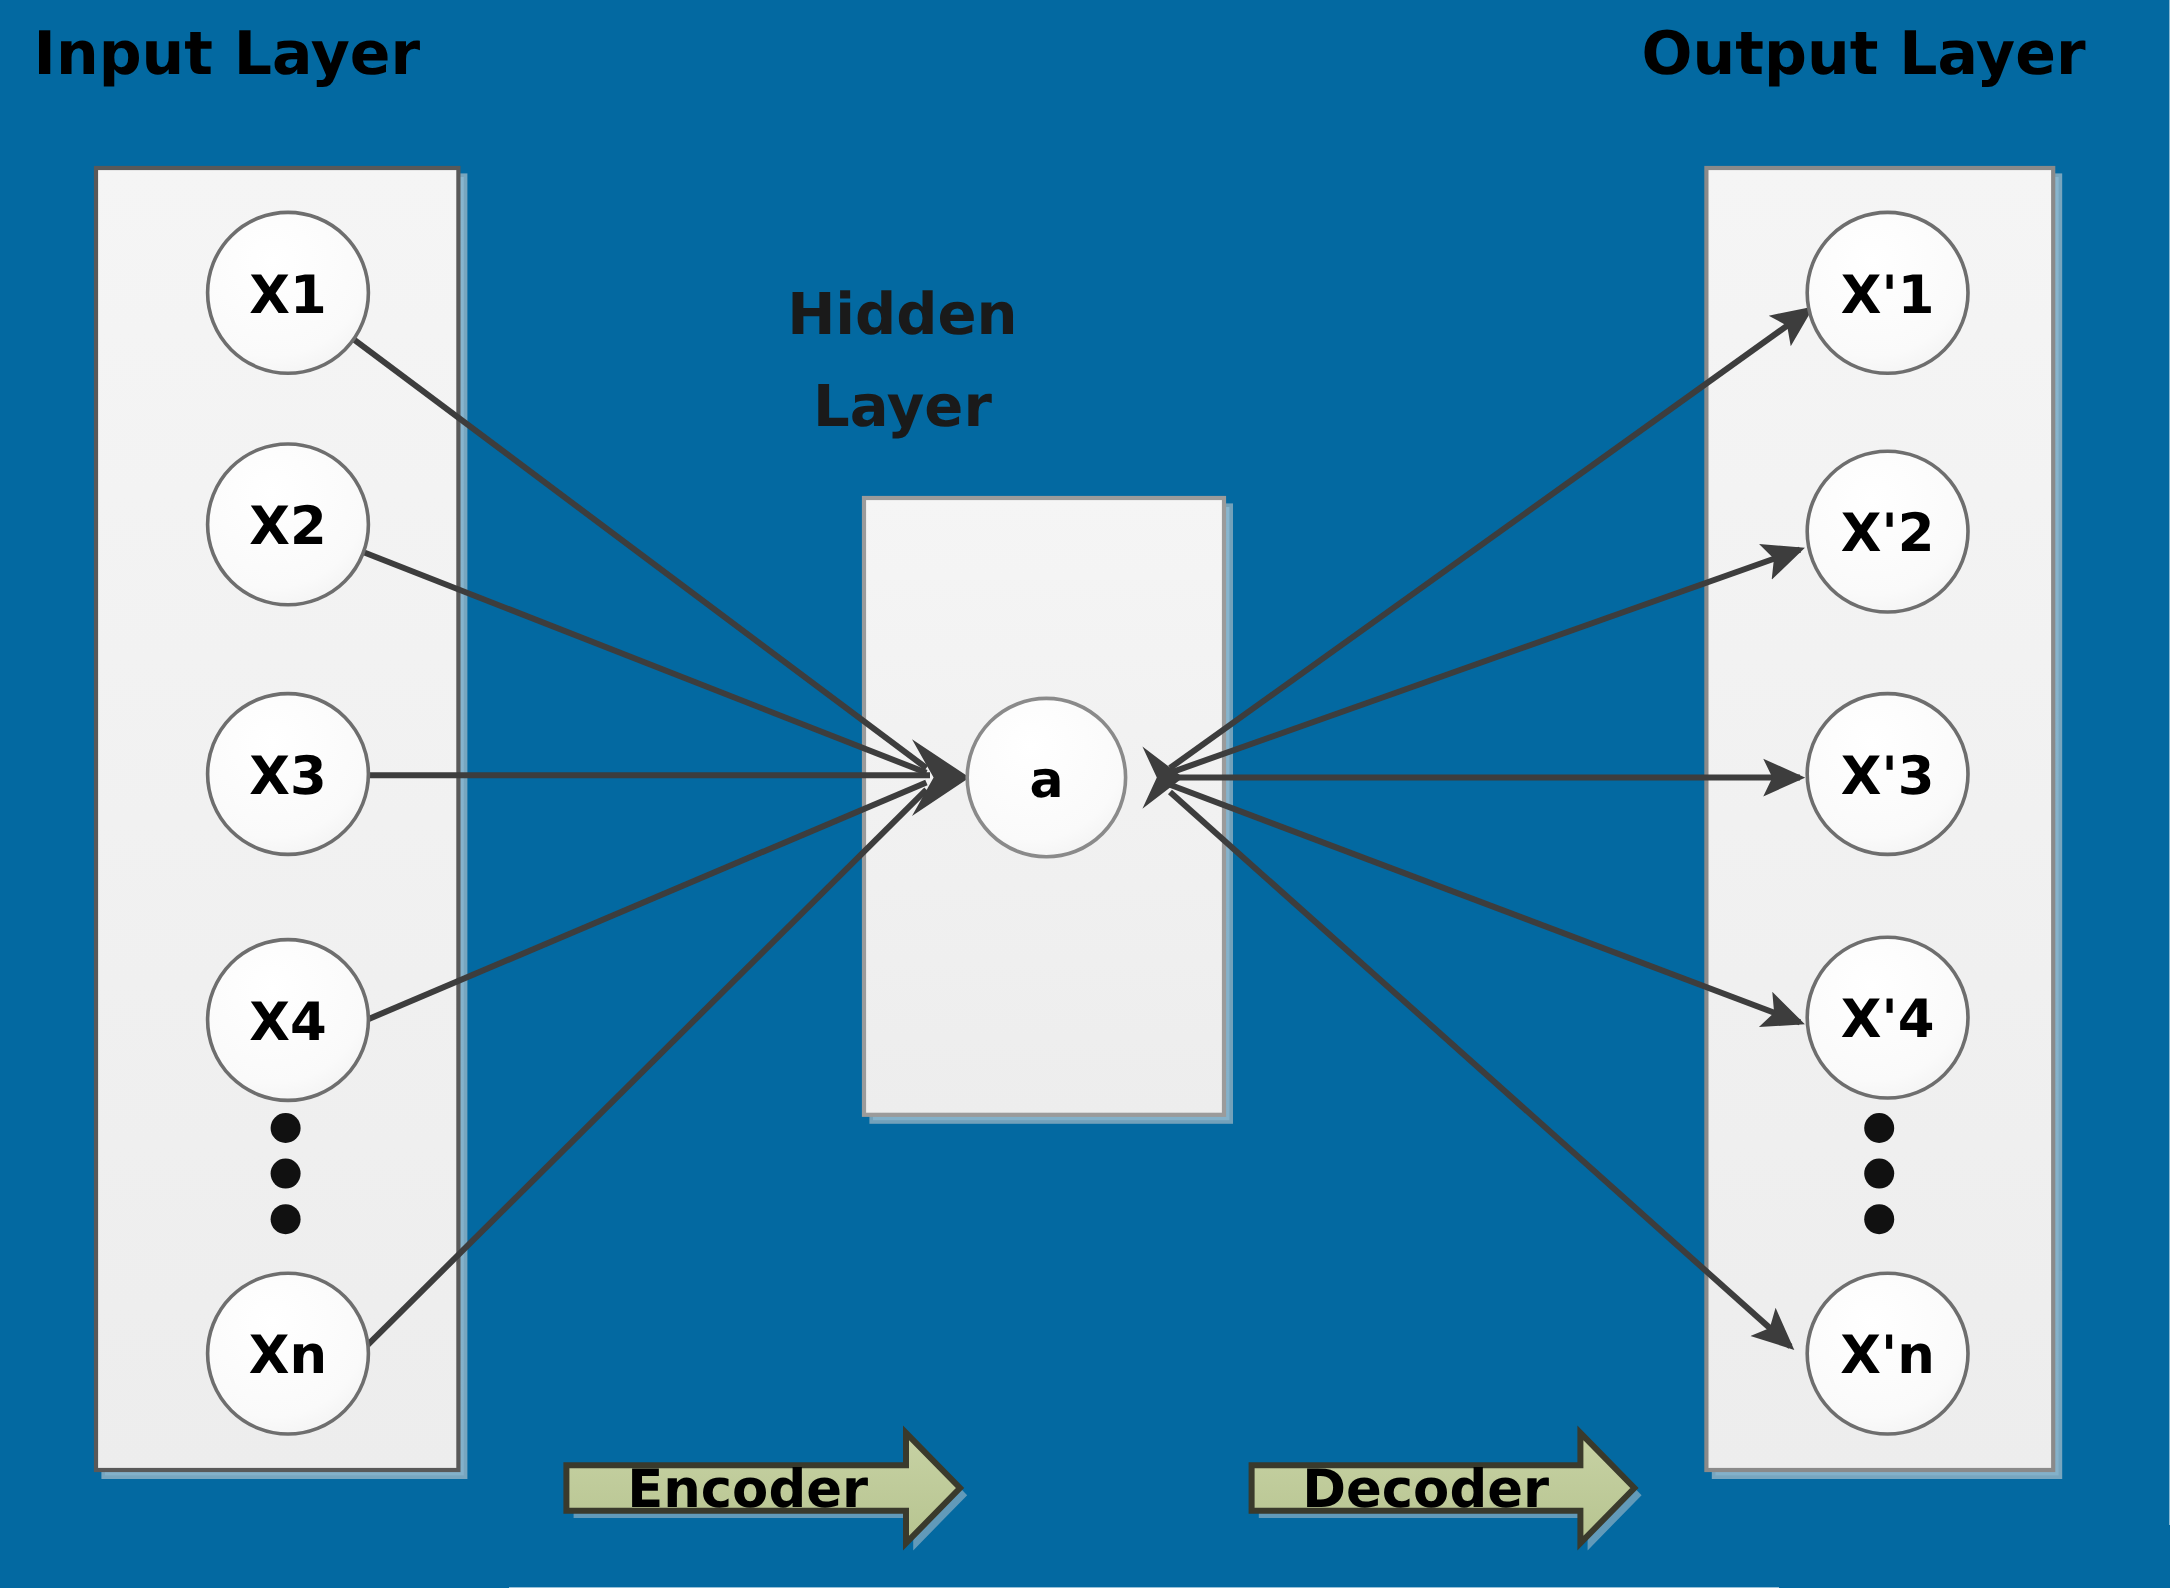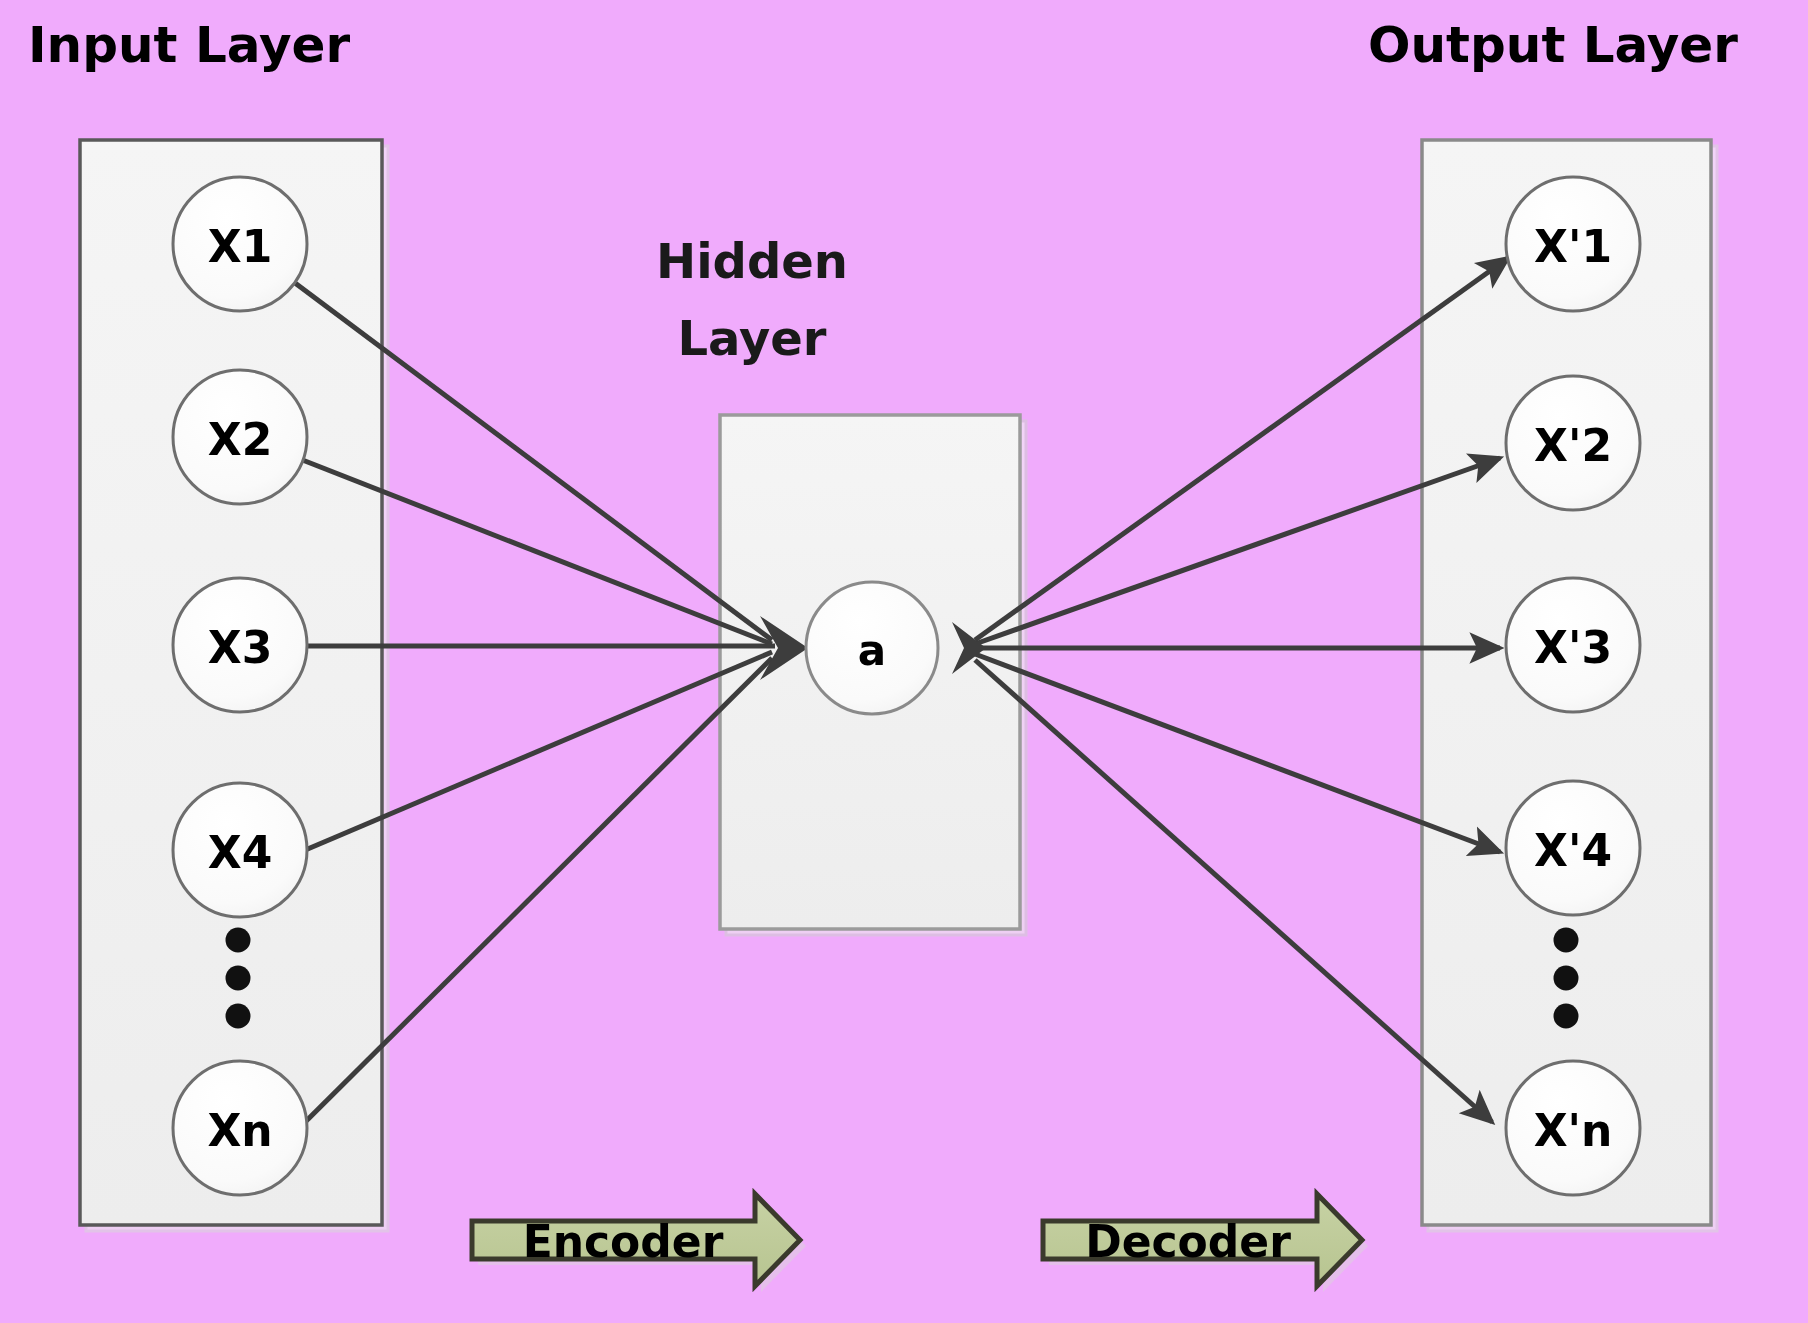--- a/index.html
+++ b/index.html
@@ -7,21 +7,21 @@
     padding: 0;
     background: #ffffff;
   }
   body {
     font-family: "DejaVu Sans", sans-serif;
   }
   #canvas {
     position: relative;
     width: 1808px;
     height: 1323px;
-    background: #f0abfc;
+    background: #0369a1;
     overflow: hidden;
     text-align: right;
   }
   svg#diagram {
     position: absolute;
     top: 0;
     left: 0;
     width: 1808px;
     height: 1323px;
   }

